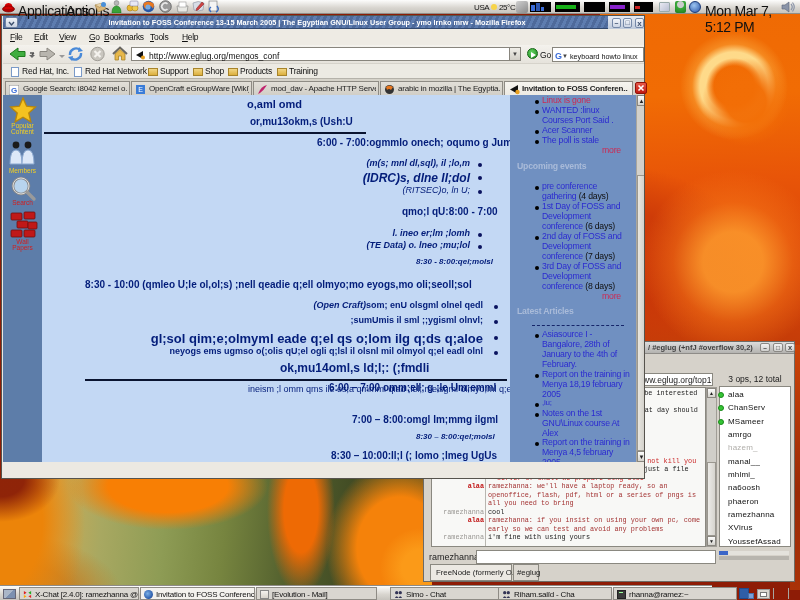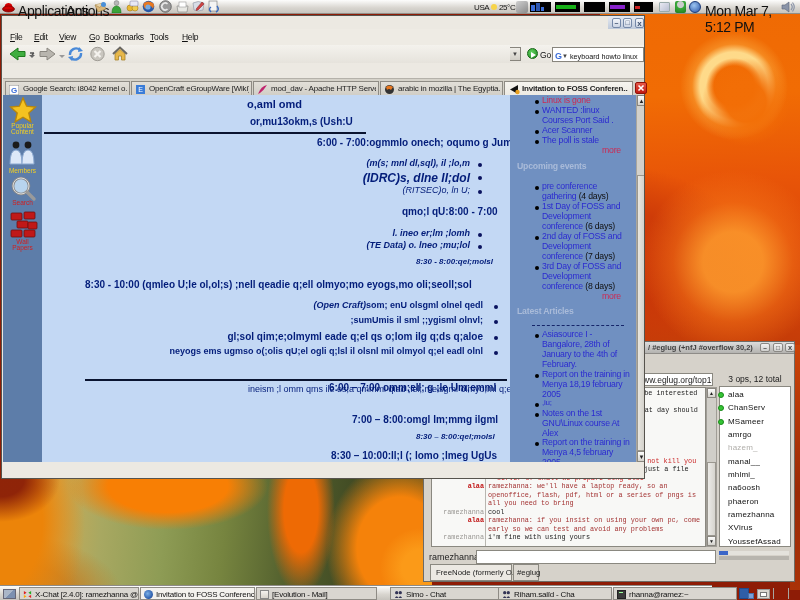--- a/index.html
+++ b/index.html
@@ -175,20 +175,28 @@
       </div>
     <div class="xtab" style="left:6px;width:82px;background:#ece9e3">
         <span style="position:absolute;left:5px;top:3px">FreeNode (formerly O..</span>
       </div>
     <div class="xtab" style="left:89px;width:26px">
         <span style="position:absolute;left:3px;top:3px">#eglug</span>
       </div>
   </div>
 
   <div id="ff">
+    <div class="abs" id="fftitle">
+      <div style="position:absolute;left:2px;top:1px;width:13px;height:11px;background:linear-gradient(#f2f4f8,#c9d2e2);border:1px solid #6f82a2;border-radius:2px">
+          <svg width="11" height="9" viewBox="0 0 11 9" style="position:absolute;left:0;top:1px">
+            <path d="M3 3 L5.5 6 L8 3" fill="none" stroke="#3c4f6e" stroke-width="1.4"></path>
+          </svg>
+        </div>
+      <span style="position:absolute;left:67px;top:1.5px;width:494px;text-align:center;color:#fff;font-weight:bold;font-size:7.3px;white-space:nowrap">Invitation to FOSS Conference 13-15 March 2005 | The Egyptian GNU/Linux User Group - <i style="font-style:normal">ymo lrnko mrw</i> - Mozilla Firefox</span>
+    </div>
     <div class="abs" id="ffbtns">
       <div class="wbtn" style="left:4px">–</div>
       <div class="wbtn" style="left:15px">□</div>
       <div class="wbtn" style="left:27px;font-size:8px;line-height:9px">x</div>
     </div>
     <div class="abs" id="ffmenu">
       <span style="left:7px"><u>F</u>ile</span>
         <span style="left:31px"><u>E</u>dit</span>
         <span style="left:56px"><u>V</u>iew</span>
         <span style="left:86px"><u>G</u>o</span>
@@ -211,30 +219,51 @@
           <path d="M12 1 L16 5 L11 6 Z M5 15 L1 11 L6 10 Z" fill="#4a8ad8"></path>
         </svg>
       <svg class="abs" style="left:86px;top:1px" width="17" height="16" viewBox="0 0 17 16">
           <circle cx="8.5" cy="8" r="6.7" fill="#c9c6bf" stroke="#a09d96"></circle>
           <path d="M5.5 5 L11.5 11 M11.5 5 L5.5 11" stroke="#f4f2ee" stroke-width="2.2"></path>
         </svg>
       <svg class="abs" style="left:108px;top:1px" width="18" height="16" viewBox="0 0 18 16">
           <path d="M2 8 L9 1.5 L16 8" fill="none" stroke="#6a6760" stroke-width="2"></path>
           <path d="M4 8 L9 3.5 L14 8 L14 14 L10.5 14 L10.5 10 L7.5 10 L7.5 14 L4 14 Z" fill="#e8b84a" stroke="#a8842a" stroke-width=".8"></path>
         </svg>
+      <div class="abs" style="left:128px;top:2px;width:379px;height:14px;background:#fff;border:1px solid #88857d">
+        <svg style="position:absolute;left:3px;top:2px" width="10" height="10" viewBox="0 0 10 10">
+            <path d="M1 5 L8 1 L8 9 Z" fill="#111"></path>
+            <circle cx="8" cy="7.5" r="2" fill="#e8a020"></circle>
+          </svg>
+        <span style="position:absolute;left:17px;top:2.5px;font-size:8.5px;color:#111">http://www.eglug.org/mengos_conf</span>
+      </div>
       <div class="abs" style="left:507px;top:2px;width:11px;height:14px;background:linear-gradient(#f0eee8,#d2cfc7);border:1px solid #88857d;border-left:none;font-size:6px;text-align:center;line-height:13px;color:#444">▼</div>
       <div class="abs" style="left:524px;top:3px;width:11px;height:11px;border-radius:50%;background:radial-gradient(circle at 40% 35%,#5fd05f,#1e8a1e);border:1px solid #156515">
           <div style="position:absolute;left:3px;top:2.5px;width:0;height:0;border-left:5px solid #fff;border-top:3px solid transparent;border-bottom:3px solid transparent"></div>
         </div>
       <span class="abs" style="left:537px;top:4.5px;font-size:8.5px;color:#111">Go</span>
       <div class="abs" style="left:549px;top:2px;width:92px;height:15px;background:#fff;border:1px solid #88857d">
         <span style="position:absolute;left:2px;top:2.5px;font-size:9px;font-weight:bold;color:#3a6cd8">G</span>
         <span style="position:absolute;left:9px;top:5px;font-size:6px;color:#444">▼</span>
         <span style="position:absolute;left:17px;top:4px;font-size:7.2px;color:#111">keyboard howto linux</span>
       </div>
+    </div>
+    <div class="abs" id="ffbm">
+      <div class="abs" style="left:8px;top:3px;width:8px;height:10px;background:#fff;border:1px solid #7a9ac8"></div>
+        <span style="left:19px">Red Hat, Inc.</span>
+      <div class="abs" style="left:71px;top:3px;width:8px;height:10px;background:#fff;border:1px solid #7a9ac8"></div>
+        <span style="left:82px">Red Hat Network</span>
+      <div class="abs" style="left:145px;top:4px;width:10px;height:8px;background:linear-gradient(#f2d684,#dcaf3c);border:1px solid #a8842a"></div>
+        <span style="left:157px">Support</span>
+      <div class="abs" style="left:190px;top:4px;width:10px;height:8px;background:linear-gradient(#f2d684,#dcaf3c);border:1px solid #a8842a"></div>
+        <span style="left:202px">Shop</span>
+      <div class="abs" style="left:225px;top:4px;width:10px;height:8px;background:linear-gradient(#f2d684,#dcaf3c);border:1px solid #a8842a"></div>
+        <span style="left:237px">Products</span>
+      <div class="abs" style="left:274px;top:4px;width:10px;height:8px;background:linear-gradient(#f2d684,#dcaf3c);border:1px solid #a8842a"></div>
+        <span style="left:286px">Training</span>
     </div>
     <div class="abs" id="fftabs">
       <div class="tab" style="left:2px;width:125px">
           <svg style="position:absolute;left:3px;top:3px" width="10" height="10" viewBox="0 0 10 10">
             <rect width="10" height="10" fill="#fff" stroke="#888"></rect>
             <text x="2" y="8" font-size="8" fill="#3a6cd8" font-weight="bold">G</text>
           </svg>
           <span style="width:104px">Google Search: i8042 kernel o...</span>
         </div>
       <div class="tab" style="left:128px;width:121px">
@@ -315,23 +344,24 @@
       <div class="ct" style="right:174px;top:133px;font-size:9px;font-weight:bold;font-style:italic">l. ineo er;lm ;lomh</div>
       <div class="blt" style="left:475px;top:150px"></div>
       <div class="ct" style="right:174px;top:144.5px;font-size:9px;font-weight:bold;font-style:italic">(TE Data) o. lneo ;mu;lol</div>
       <div class="ct" style="left:413px;top:162px;font-size:8px;font-weight:bold;font-style:italic">8:30 - 8:00:qel;molsl</div>
       <div class="ct" style="left:82px;top:183.5px;font-size:10px;font-weight:bold">8:30 - 10:00 (qmleo U;le ol,ol;s) ;nell qeadie q;ell olmyo;mo eyogs,mo oli;seoll;sol</div>
       <div class="blt" style="left:491px;top:210px"></div>
       <div class="ct" style="right:161px;top:205px;font-size:9px;font-weight:bold"><i>(Open Craft)</i>som; enU olsgml olnel qedl</div>
       <div class="blt" style="left:491px;top:225px"></div>
       <div class="ct" style="right:161px;top:220px;font-size:9px;font-weight:bold">;sumUmis il sml ;;ygisml olnvl;</div>
       <div class="blt" style="left:491px;top:241px"></div>
-      <div class="ct" style="right:161px;top:236px;font-size:10px;font-weight:bold">gl;sol qim;e;olmyml eade q;el qs o;lom ilg q;ds q;aloe</div>
+      <div class="ct" style="right:161px;top:236px;font-size:13px;font-weight:bold">gl;sol qim;e;olmyml eade q;el qs o;lom ilg q;ds q;aloe</div>
       <div class="blt" style="left:491px;top:256px"></div>
       <div class="ct" style="right:161px;top:251px;font-size:9px;font-weight:bold">neyogs ems ugmso o(;olis qU;el ogli q;lsl il olsnl mil olmyol q;el eadl olnl</div>
+      <div class="ct" style="left:277px;top:266px;font-size:12px;font-weight:bold">ok,mu14oml,s ld;l;: (;fmdli</div>
       <div class="abs" style="left:82px;top:284px;width:422px;height:1.5px;background:#0a1430"></div>
       <div class="ct" style="left:245px;top:289px;font-size:9px">ineism ;l omm qms ile es;a qmmmi qiad ;lel; meisgml olmyo;ml q;ell eadiell olnelli</div>
       <div class="ct" style="left:326px;top:287px;font-size:10px;font-weight:bold">6:00 – 7:00 omm;ell; g ;le Um;emml</div>
       <div class="ct" style="left:349px;top:319px;font-size:10px;font-weight:bold">7:00 – 8:00:omgl lm;mmg ilgml</div>
       <div class="ct" style="left:413px;top:337px;font-size:8px;font-weight:bold;font-style:italic">8:30 – 8:00:qel;molsl</div>
       <div class="ct" style="left:328px;top:355px;font-size:10px;font-weight:bold">8:30 – 10:00:ll;l (; lomo ;lmeg UgUs</div>
 
       <div class="abs" id="rsb">
         <div class="rblt" style="left:25px;top:6px"></div>
           <div class="rit rred" style="left:32px;top:1px">Linux is gone</div>

